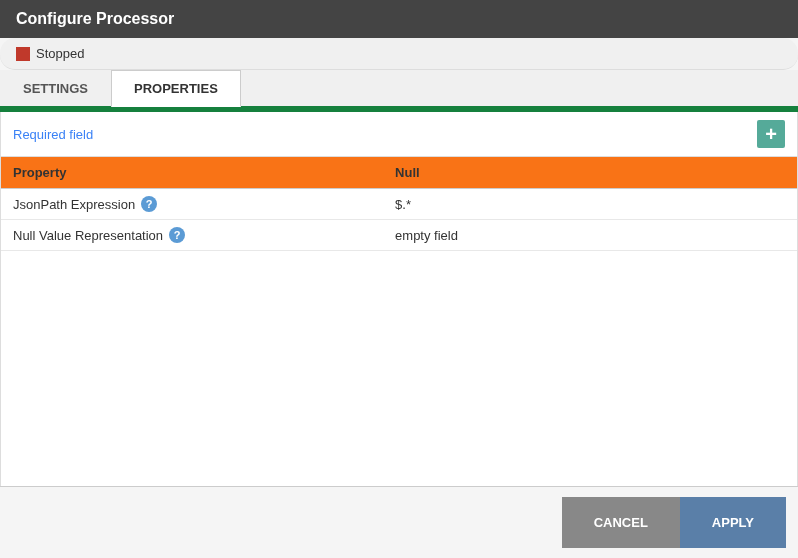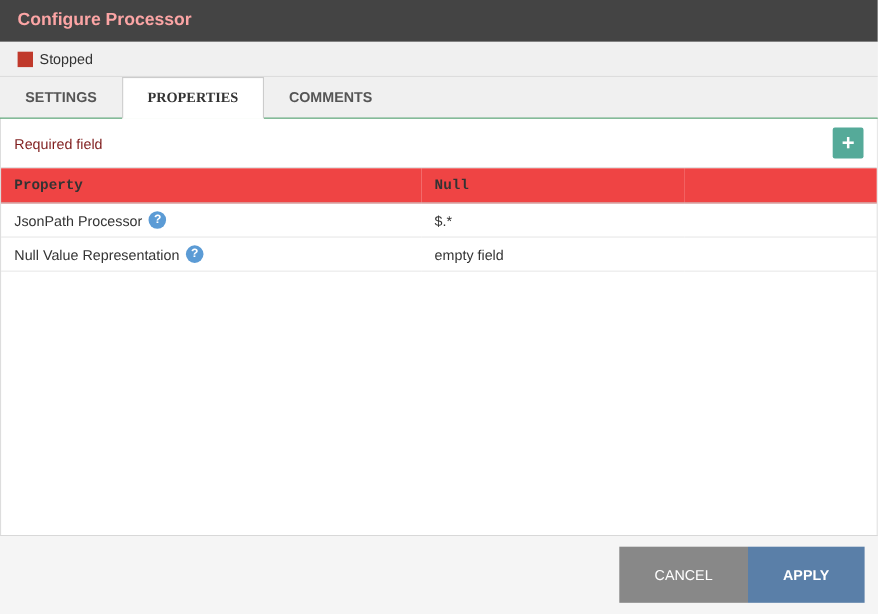--- a/index.html
+++ b/index.html
@@ -10,51 +10,52 @@
       width: 798px;
       height: 558px;
       overflow: hidden;
       display: flex;
       flex-direction: column;
     }
 
     
     .header {
       background: #444;
-      color: #fca5a5;
+      color: #ffffff;
       padding: 10px 16px;
       font-size: 16px;
       font-weight: bold;
     }
 
     
     .status-bar {
       background: #f0f0f0;
       border-bottom: 1px solid #ddd;
       padding: 8px 16px;
       display: flex;
       align-items: center;
       gap: 6px;
+      border-radius: 15px;
     }
     .status-indicator {
       width: 14px;
       height: 14px;
       background: #c0392b;
       display: inline-block;
     }
     .status-label {
       font-size: 13px;
       color: #333;
     }
 
     
     .tabs {
       display: flex;
       background: #f0f0f0;
-      border-bottom: 1px solid #15803d;
+      border-bottom: 6px solid #15803d;
       padding: 0;
     }
     .tab {
       padding: 10px 22px;
       cursor: pointer;
       font-size: 13px;
       font-weight: bold;
       color: #555;
       border: 1px solid transparent;
       border-bottom: none;
@@ -62,21 +63,20 @@
       user-select: none;
       background: transparent;
     }
     .tab.active {
       background: #fff;
       border-color: #ccc;
       border-bottom: 1px solid #fff;
       color: #333;
       margin-bottom: -1px;
       z-index: 1;
-      font-family: Liberation Serif, serif;
     }
 
     
     .main-content {
       background: #fff;
       flex: 1;
       display: flex;
       flex-direction: column;
       border: 1px solid #ddd;
       border-top: none;
@@ -86,21 +86,21 @@
     .required-field-row {
       display: flex;
       align-items: center;
       justify-content: space-between;
       padding: 8px 12px;
       border-bottom: 1px solid #ddd;
       background: #fff;
     }
     .required-field-label {
       font-size: 13px;
-      color: #7f1d1d;
+      color: #3b82f6;
     }
     .add-button {
       width: 28px;
       height: 28px;
       background: #5a9;
       color: #fff;
       border: none;
       font-size: 20px;
       cursor: pointer;
       display: flex;
@@ -109,22 +109,21 @@
       font-weight: bold;
       border-radius: 2px;
     }
 
     
     .properties-table {
       width: 100%;
       border-collapse: collapse;
     }
     .properties-table thead tr {
-      background: #ef4444;
-      font-family: Liberation Mono, monospace;
+      background: #f97316;
     }
     .properties-table th {
       text-align: left;
       padding: 8px 12px;
       font-size: 13px;
       font-weight: bold;
       color: #333;
       border-bottom: 1px solid #ccc;
     }
     .properties-table td {
@@ -169,21 +168,21 @@
       background: #f5f5f5;
       border-top: 1px solid #ccc;
     }
     .btn-cancel {
       padding: 18px 32px;
       background: #888;
       color: #fff;
       border: none;
       font-size: 13px;
       cursor: pointer;
-      font-weight: normal;
+      font-weight: bold;
       text-transform: uppercase;
     }
     .btn-apply {
       padding: 10px 32px;
       background: #5a7fa8;
       color: #fff;
       border: none;
       font-size: 13px;
       cursor: pointer;
       font-weight: bold;
@@ -202,23 +201,20 @@
   <span class="status-indicator"></span>
   <span class="status-label">Stopped</span>
 </div>
 
 <div class="tabs">
   <div class="tab">
     <span>SETTINGS</span>
   </div>
   <div class="tab active">
     <span>PROPERTIES</span>
-  </div>
-  <div class="tab">
-    <span>COMMENTS</span>
   </div>
 </div>
 
 <div class="main-content">
 
   <div class="required-field-row">
     <span class="required-field-label">Required field</span>
     <button class="add-button">
       <span>+</span>
     </button>
@@ -229,21 +225,21 @@
       <tr>
         <th class="col-property">Property</th>
         <th class="col-value">Null</th>
         <th class="col-extra"></th>
       </tr>
     </thead>
     <tbody>
       <tr>
         <td class="col-property">
           <div class="property-cell">
-            <span>JsonPath Processor</span>
+            <span>JsonPath Expression</span>
             <span class="help-icon">?</span>
           </div>
         </td>
         <td class="col-value">$.*</td>
         <td class="col-extra"></td>
       </tr>
       <tr>
         <td class="col-property">
           <div class="property-cell">
             <span>Null Value Representation</span>

